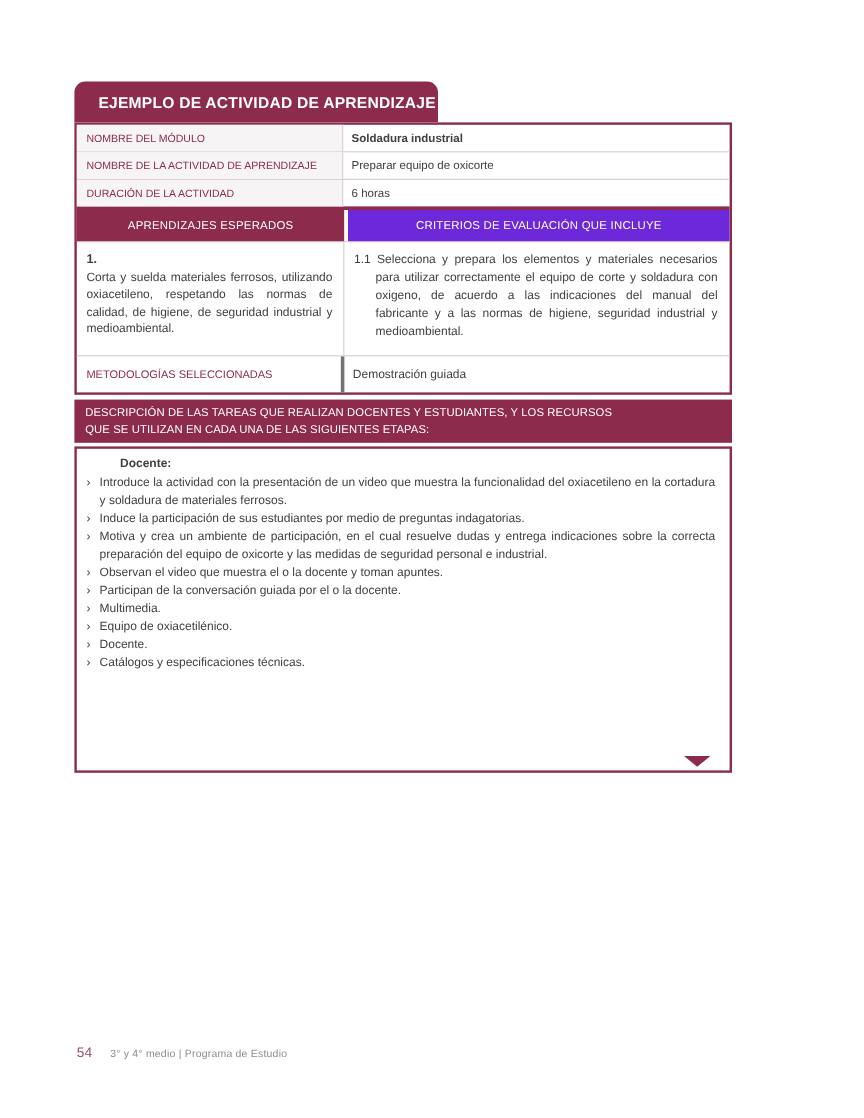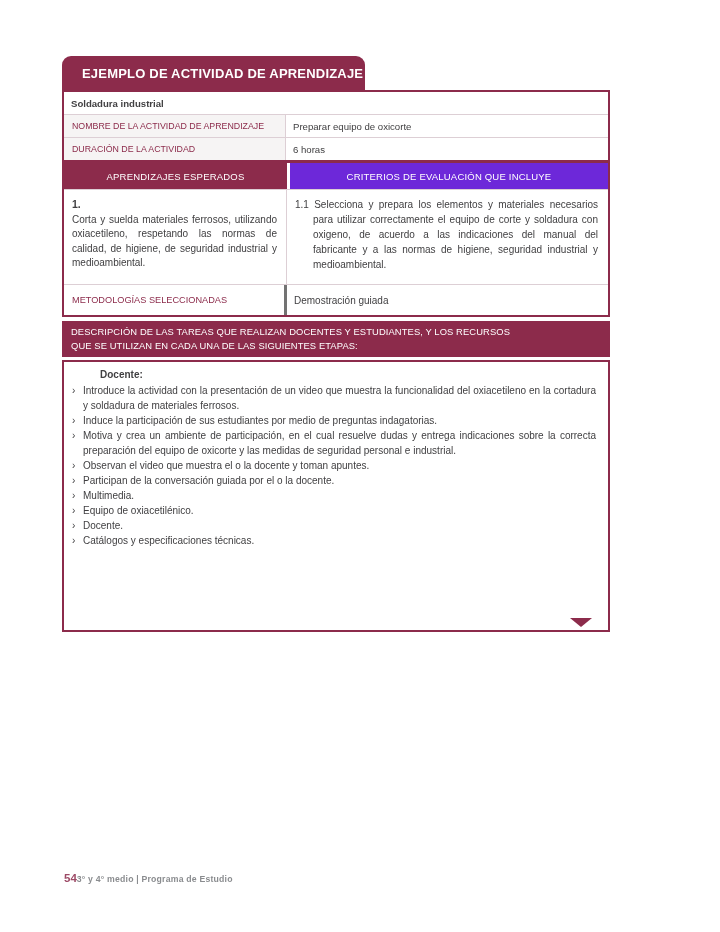--- a/index.html
+++ b/index.html
@@ -1,21 +1,21 @@
 <!DOCTYPE html>
 <html><head>
 <meta charset="utf-8">
 <style>
   html,body{margin:0;padding:0;}
   body{
     width:720px;height:932px;background:#ffffff;position:relative;overflow:hidden;
     font-family:"Liberation Sans", sans-serif;color:#414042;
     -webkit-font-smoothing:antialiased;
   }
-  .sheet{position:absolute;left:62px;top:56px;width:548px;}
+  .sheet{position:absolute;left:62px;top:68px;width:548px;}
 
   
   .title-tab{
     width:303px;height:34px;box-sizing:border-box;background:#8C2B4B;color:#fff;
     border-radius:9px 9px 0 0;display:flex;align-items:center;padding-left:20px;
     font-size:13px;font-weight:bold;letter-spacing:.2px;
   }
 
   
   .main-table{border:2px solid #8C2B4B;background:#fff;}
@@ -76,34 +76,35 @@
   .bullet-item{display:flex;font-size:10px;line-height:15px;}
   .bullet-glyph{width:11px;flex:none;}
   .bullet-text{flex:1;text-align:justify;padding-right:2px;}
   .triangle{
     position:absolute;right:16px;bottom:3px;width:0;height:0;
     border-left:11px solid transparent;border-right:11px solid transparent;
     border-top:9px solid #8C2B4B;
   }
 
   
-  .footer{position:absolute;left:64px;top:872px;display:flex;align-items:baseline;font-weight:bold;}
+  .footer{position:absolute;left:64px;top:872px;display:flex;align-items:baseline;gap:15px;}
   .page-num{color:#9D4A66;font-size:11.5px;}
   .footer-text{color:#8A8C8F;font-size:8.7px;letter-spacing:.2px;}
 </style>
 </head>
 <body>
 
 <div class="sheet">
 
   <div class="title-tab">EJEMPLO DE ACTIVIDAD DE APRENDIZAJE</div>
 
   <div class="main-table">
 
     <div class="info-row">
+      <div class="info-lbl">NOMBRE DEL MÓDULO</div>
       <div class="info-val bold">Soldadura industrial</div>
     </div>
     <div class="info-row">
       <div class="info-lbl">NOMBRE DE LA ACTIVIDAD DE APRENDIZAJE</div>
       <div class="info-val">Preparar equipo de oxicorte</div>
     </div>
     <div class="info-row">
       <div class="info-lbl">DURACIÓN DE LA ACTIVIDAD</div>
       <div class="info-val">6 horas</div>
     </div>

